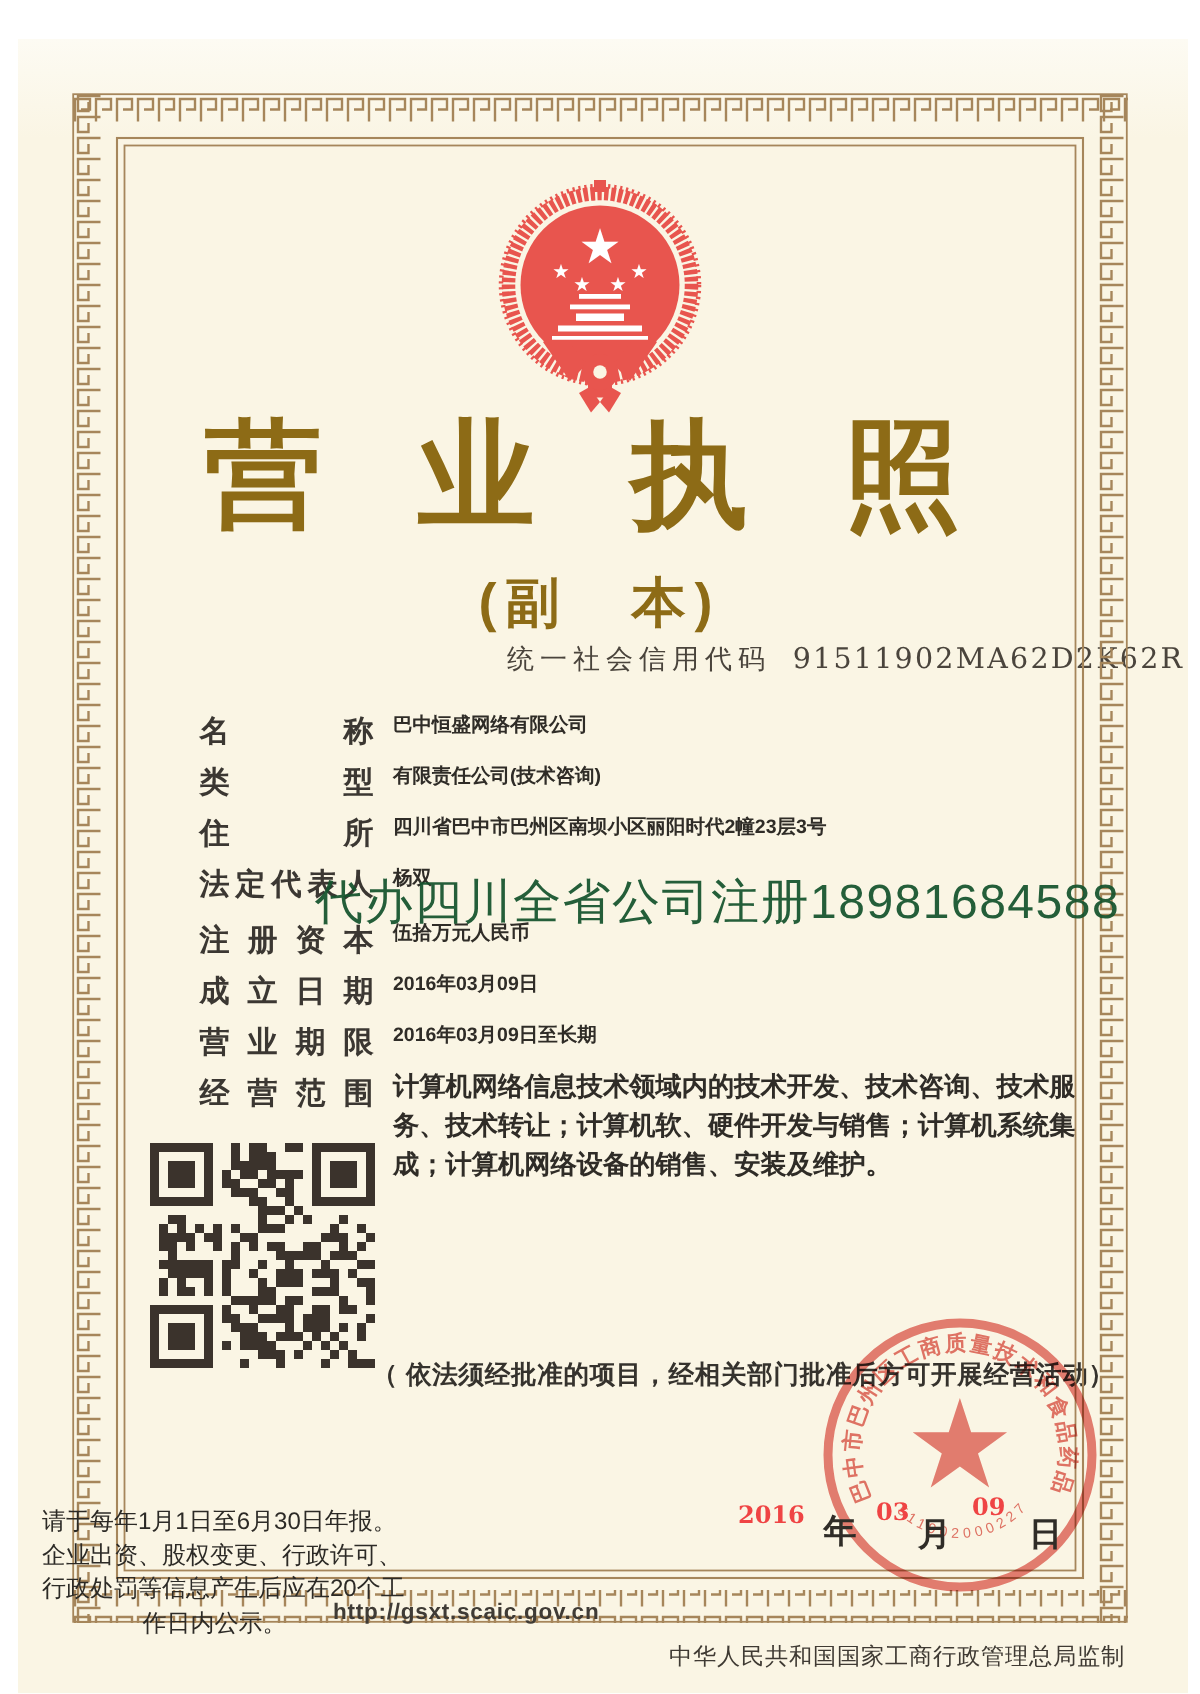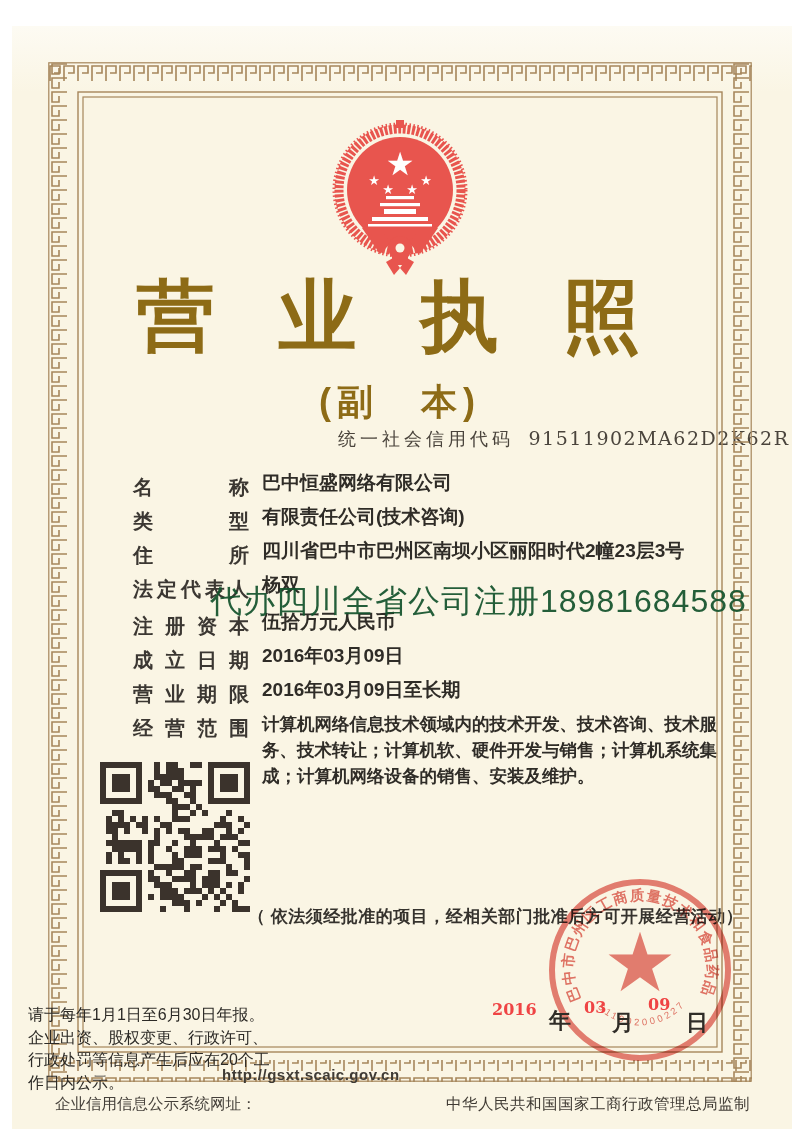--- a/index.html
+++ b/index.html
@@ -15,37 +15,37 @@
   #subtitle{left:0;right:0;top:378px;text-align:center;color:#8d6b16;font-weight:bold;
             font-size:36px;letter-spacing:6px;}
   #credit-line{left:338px;top:427px;white-space:nowrap;color:#4a443c;}
   #credit-line .lbl{font-weight:normal;font-size:18px;letter-spacing:4px;}
   #credit-line .code{font-family:"DejaVu Serif","Liberation Serif",serif;font-size:19px;letter-spacing:1.5px;margin-left:10px;}
 
   
   .frow{position:absolute;left:133px;}
   .flabel{position:absolute;left:0;top:4px;width:116px;color:#3b3732;font-weight:bold;font-size:20px;
           text-align:justify;text-align-last:justify;}
-  .fvalue{position:absolute;left:129px;top:0;width:462px;color:#2f2c27;font-weight:600;font-size:19px;line-height:26px;}
+  .fvalue{position:absolute;left:129px;top:0;width:462px;color:#2f2c27;font-weight:600;font-size:13px;line-height:26px;}
   .fvalue.scope{font-size:17.5px;line-height:26px;}
 
   
   #watermark{left:210px;top:580px;color:#14532d;font-weight:normal;font-size:32px;letter-spacing:1px;
              opacity:.93;z-index:6;white-space:nowrap;}
 
   
   #approval-note{left:248px;top:905px;font-size:17px;font-weight:bold;color:#35322d;letter-spacing:.5px;white-space:nowrap;}
   #registrar{left:402px;top:944px;font-size:21px;font-weight:bold;color:#35322d;letter-spacing:10px;white-space:nowrap;}
 
   
   .dt{color:#2f2c27;font-weight:bold;font-size:22px;z-index:5;}
   .dnum{color:#ef4444;font-family:"DejaVu Serif","Liberation Serif",serif;font-size:16px;font-weight:bold;z-index:5;}
 
   
-  #annual-note{left:28px;top:1004px;width:230px;color:#2c2a26;font-size:16px;line-height:22.5px;z-index:5;}
+  #annual-note{left:28px;top:1004px;width:230px;color:#2c2a26;font-size:16px;line-height:22.5px;z-index:5;text-align:center;}
   #annual-note div{white-space:nowrap;}
   #publicity-url{left:222px;top:1066px;font-family:Liberation Sans, sans-serif;
                  font-weight:bold;font-size:15px;color:#3f3b35;letter-spacing:.5px;z-index:5;}
   #site-label{left:55px;top:1094px;font-size:15.5px;color:#45403a;}
   #producer{right:50px;top:1094px;font-size:15.5px;color:#3f3a33;letter-spacing:.5px;}
 
   
   #qr{left:100px;top:762px;width:150px;height:150px;z-index:3;}
 
   
@@ -184,15 +184,14 @@
   <span class="abs dnum" style="left:648px;top:995px">09</span>
   <span class="abs dt" style="left:686px;top:1008px">日</span>
 
   <div id="annual-note" class="abs">
     <div>请于每年1月1日至6月30日年报。</div>
     <div>企业出资、股权变更、行政许可、</div>
     <div>行政处罚等信息产生后应在20个工</div>
     <div>作日内公示。</div>
   </div>
   <div id="publicity-url" class="abs">http://gsxt.scaic.gov.cn</div>
-  <div id="site-label" class="abs">企业信用信息公示系统网址：</div>
   <div id="producer" class="abs">中华人民共和国国家工商行政管理总局监制</div>
 </div>
 
 </body></html>

